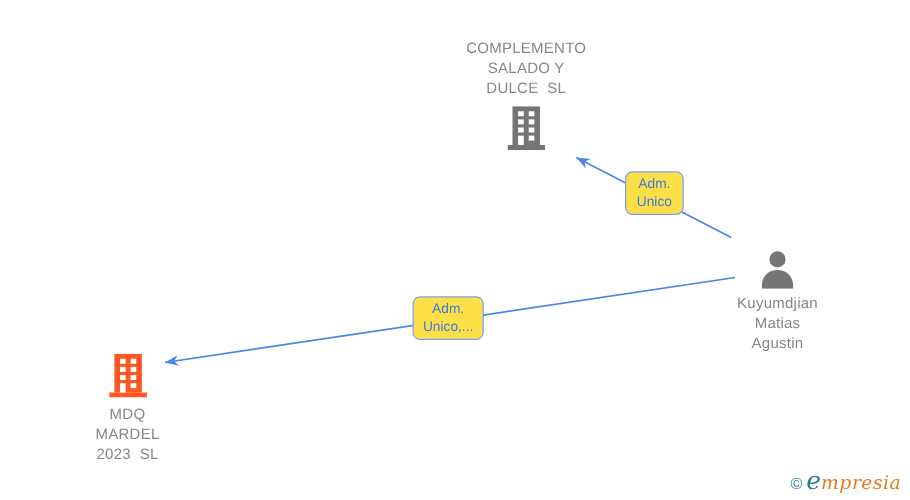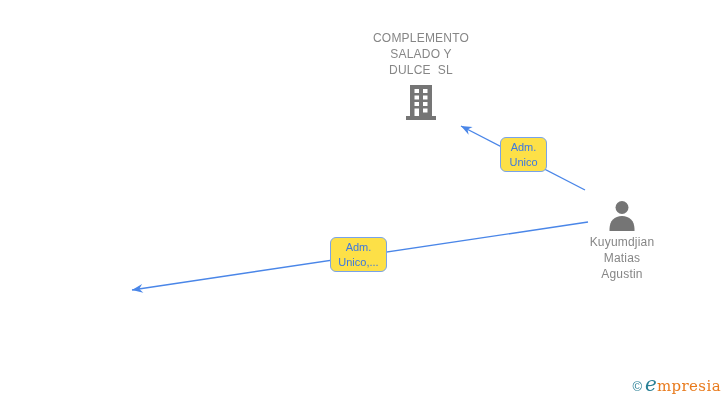--- a/index.html
+++ b/index.html
@@ -70,20 +70,21 @@
   .wm-e {
     color: #277f95;
     font-family: "DejaVu Serif", serif;
     font-style: italic;
     font-size: 20px;
     line-height: 20px;
   }
   .wm-rest {
     color: #e87a1c;
     font-family: "DejaVu Serif", serif;
+    font-style: italic;
     font-size: 15px;
     letter-spacing: 0.4px;
     text-align: right;
   }
 </style>
 </head>
 <body>
 
 <div id="canvas">
 
@@ -124,20 +125,41 @@
       <g fill="#757575">
         <circle cx="14" cy="7.5" r="6.5"></circle>
         <path d="M14,16 C6.5,16 1.5,21 1.5,29 L1.5,31 L26.5,31 L26.5,29 C26.5,21 21.5,16 14,16 Z"></path>
       </g>
     </svg>
     <div class="node-text">Kuyumdjian
 Matias
 Agustin</div>
   </div>
 
+  <div class="node" id="node-company-bottom">
+    <svg class="node-icon" width="31" height="35" viewBox="0 0 30 35">
+      <g fill="#FF5722">
+        <rect x="4" y="0" width="22" height="31"></rect>
+        <rect x="0" y="31" width="30" height="4"></rect>
+      </g>
+      <g fill="#ffffff">
+        <rect x="8.5" y="4" width="4.5" height="4"></rect>
+        <rect x="17" y="4" width="4.5" height="4"></rect>
+        <rect x="8.5" y="10.5" width="4.5" height="4"></rect>
+        <rect x="17" y="10.5" width="4.5" height="4"></rect>
+        <rect x="8.5" y="17" width="4.5" height="4"></rect>
+        <rect x="17" y="17" width="4.5" height="4"></rect>
+        <rect x="8.5" y="23.5" width="4.5" height="7.5"></rect>
+        <rect x="17" y="23.5" width="4.5" height="4"></rect>
+      </g>
+    </svg>
+    <div class="node-text">MDQ
+MARDEL
+2023  SL</div>
+  </div>
 
   <div class="edge-label" id="edge-label-1">Adm.
 Unico</div>
 
   <div class="edge-label" id="edge-label-2">Adm.
 Unico,...</div>
 
   <div id="watermark">
     <span class="wm-copy">©</span>
     <span class="wm-e">e</span>

